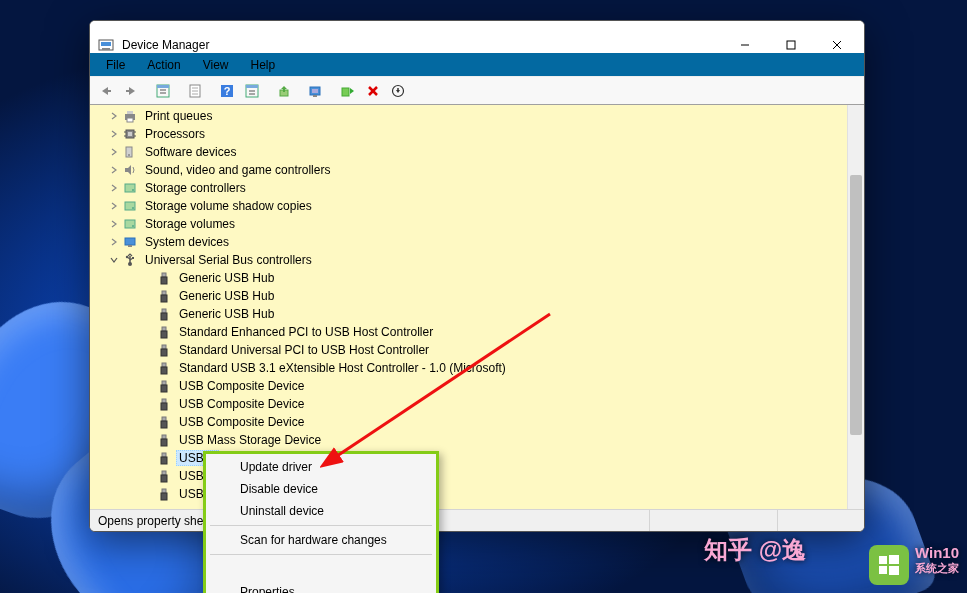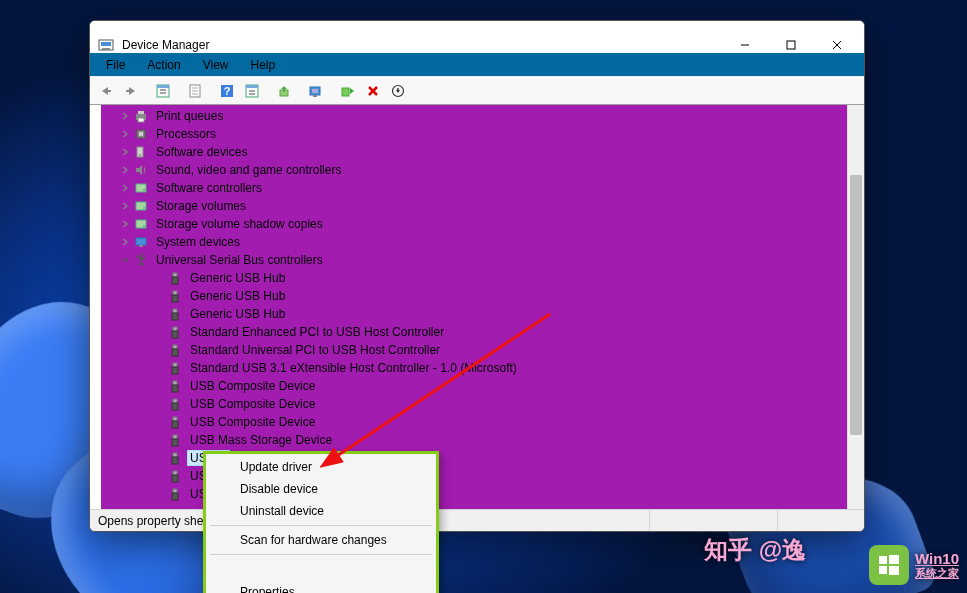--- a/index.html
+++ b/index.html
@@ -84,24 +84,23 @@
     width: 24px; height: 22px;
     border: 1px solid transparent;
     display: flex; align-items: center; justify-content: center;
     border-radius: 2px;
   }
   .tsep { width: 6px; }
 
   .tree-area {
     flex: 1;
     overflow: auto;
-    background: #a21caf;
+    background: #fef9c3;
     padding: 2px 0;
     position: relative;
-    margin-left: 11px;
   }
   .tree-row {
     height: 18px;
     display: flex;
     align-items: center;
     white-space: nowrap;
     padding-left: 18px;
   }
   .tree-row .chev {
     width: 12px; height:12px;
@@ -167,21 +166,21 @@
     pointer-events: none;
   }
 
   .wm {
     position: absolute;
     color: #f9a8d4;
     font-weight: bold;
     text-shadow: 0 0 6px rgba(0,0,0,0.8);
   }
   .wm-zhihu { left: 704px; top: 534px; font-size: 24px; font-family: sans-serif;}
-  .wm-win10 { right: 8px; bottom: 8px; display:flex; align-items:center; gap:6px;text-decoration:underline; }
+  .wm-win10 { right: 8px; bottom: 8px; display:flex; gap:6px; }
   .wm-win10 .logo {
     width:40px; height:40px; background:#7bc143; border-radius:8px;
     display:flex; align-items:center; justify-content:center;
   }
   .wm-win10 .txt { display:flex; flex-direction:column; line-height:1.1;}
   .wm-win10 .txt .l1 { font-size:15px; font-weight:bold;}
   .wm-win10 .txt .l2 { font-size:11px;}
 
   .scrollbar-v {
     position:absolute; right:0; top:0; bottom:0; width:17px;
@@ -392,49 +391,49 @@
             <svg width="8" height="8">
               <path d="M2 1 L6 4 L2 7" fill="none" stroke="#888" stroke-width="1.2"></path>
             </svg>
           </span>
     <span class="node-icon">
             <svg width="14" height="14">
               <rect x="2" y="3" width="10" height="8" fill="#a8d8a0" stroke="#5a8"></rect>
               <circle cx="10" cy="9" r="1" fill="#5a8"></circle>
             </svg>
           </span>
-    <span class="label">Software controllers</span>
+    <span class="label">Storage controllers</span>
   </div>
         <div class="tree-row depth1">
     <span class="chev">
             <svg width="8" height="8">
               <path d="M2 1 L6 4 L2 7" fill="none" stroke="#888" stroke-width="1.2"></path>
             </svg>
           </span>
     <span class="node-icon">
             <svg width="14" height="14">
               <rect x="2" y="3" width="10" height="8" fill="#a8d8a0" stroke="#5a8"></rect>
               <circle cx="10" cy="9" r="1" fill="#5a8"></circle>
             </svg>
           </span>
-    <span class="label">Storage volumes</span>
+    <span class="label">Storage volume shadow copies</span>
   </div>
         <div class="tree-row depth1">
     <span class="chev">
             <svg width="8" height="8">
               <path d="M2 1 L6 4 L2 7" fill="none" stroke="#888" stroke-width="1.2"></path>
             </svg>
           </span>
     <span class="node-icon">
             <svg width="14" height="14">
               <rect x="2" y="3" width="10" height="8" fill="#a8d8a0" stroke="#5a8"></rect>
               <circle cx="10" cy="9" r="1" fill="#5a8"></circle>
             </svg>
           </span>
-    <span class="label">Storage volume shadow copies</span>
+    <span class="label">Storage volumes</span>
   </div>
         <div class="tree-row depth1">
     <span class="chev">
             <svg width="8" height="8">
               <path d="M2 1 L6 4 L2 7" fill="none" stroke="#888" stroke-width="1.2"></path>
             </svg>
           </span>
     <span class="node-icon">
             <svg width="14" height="14">
               <rect x="2" y="3" width="10" height="7" fill="#4a90d9" stroke="#2a70b9"></rect>

